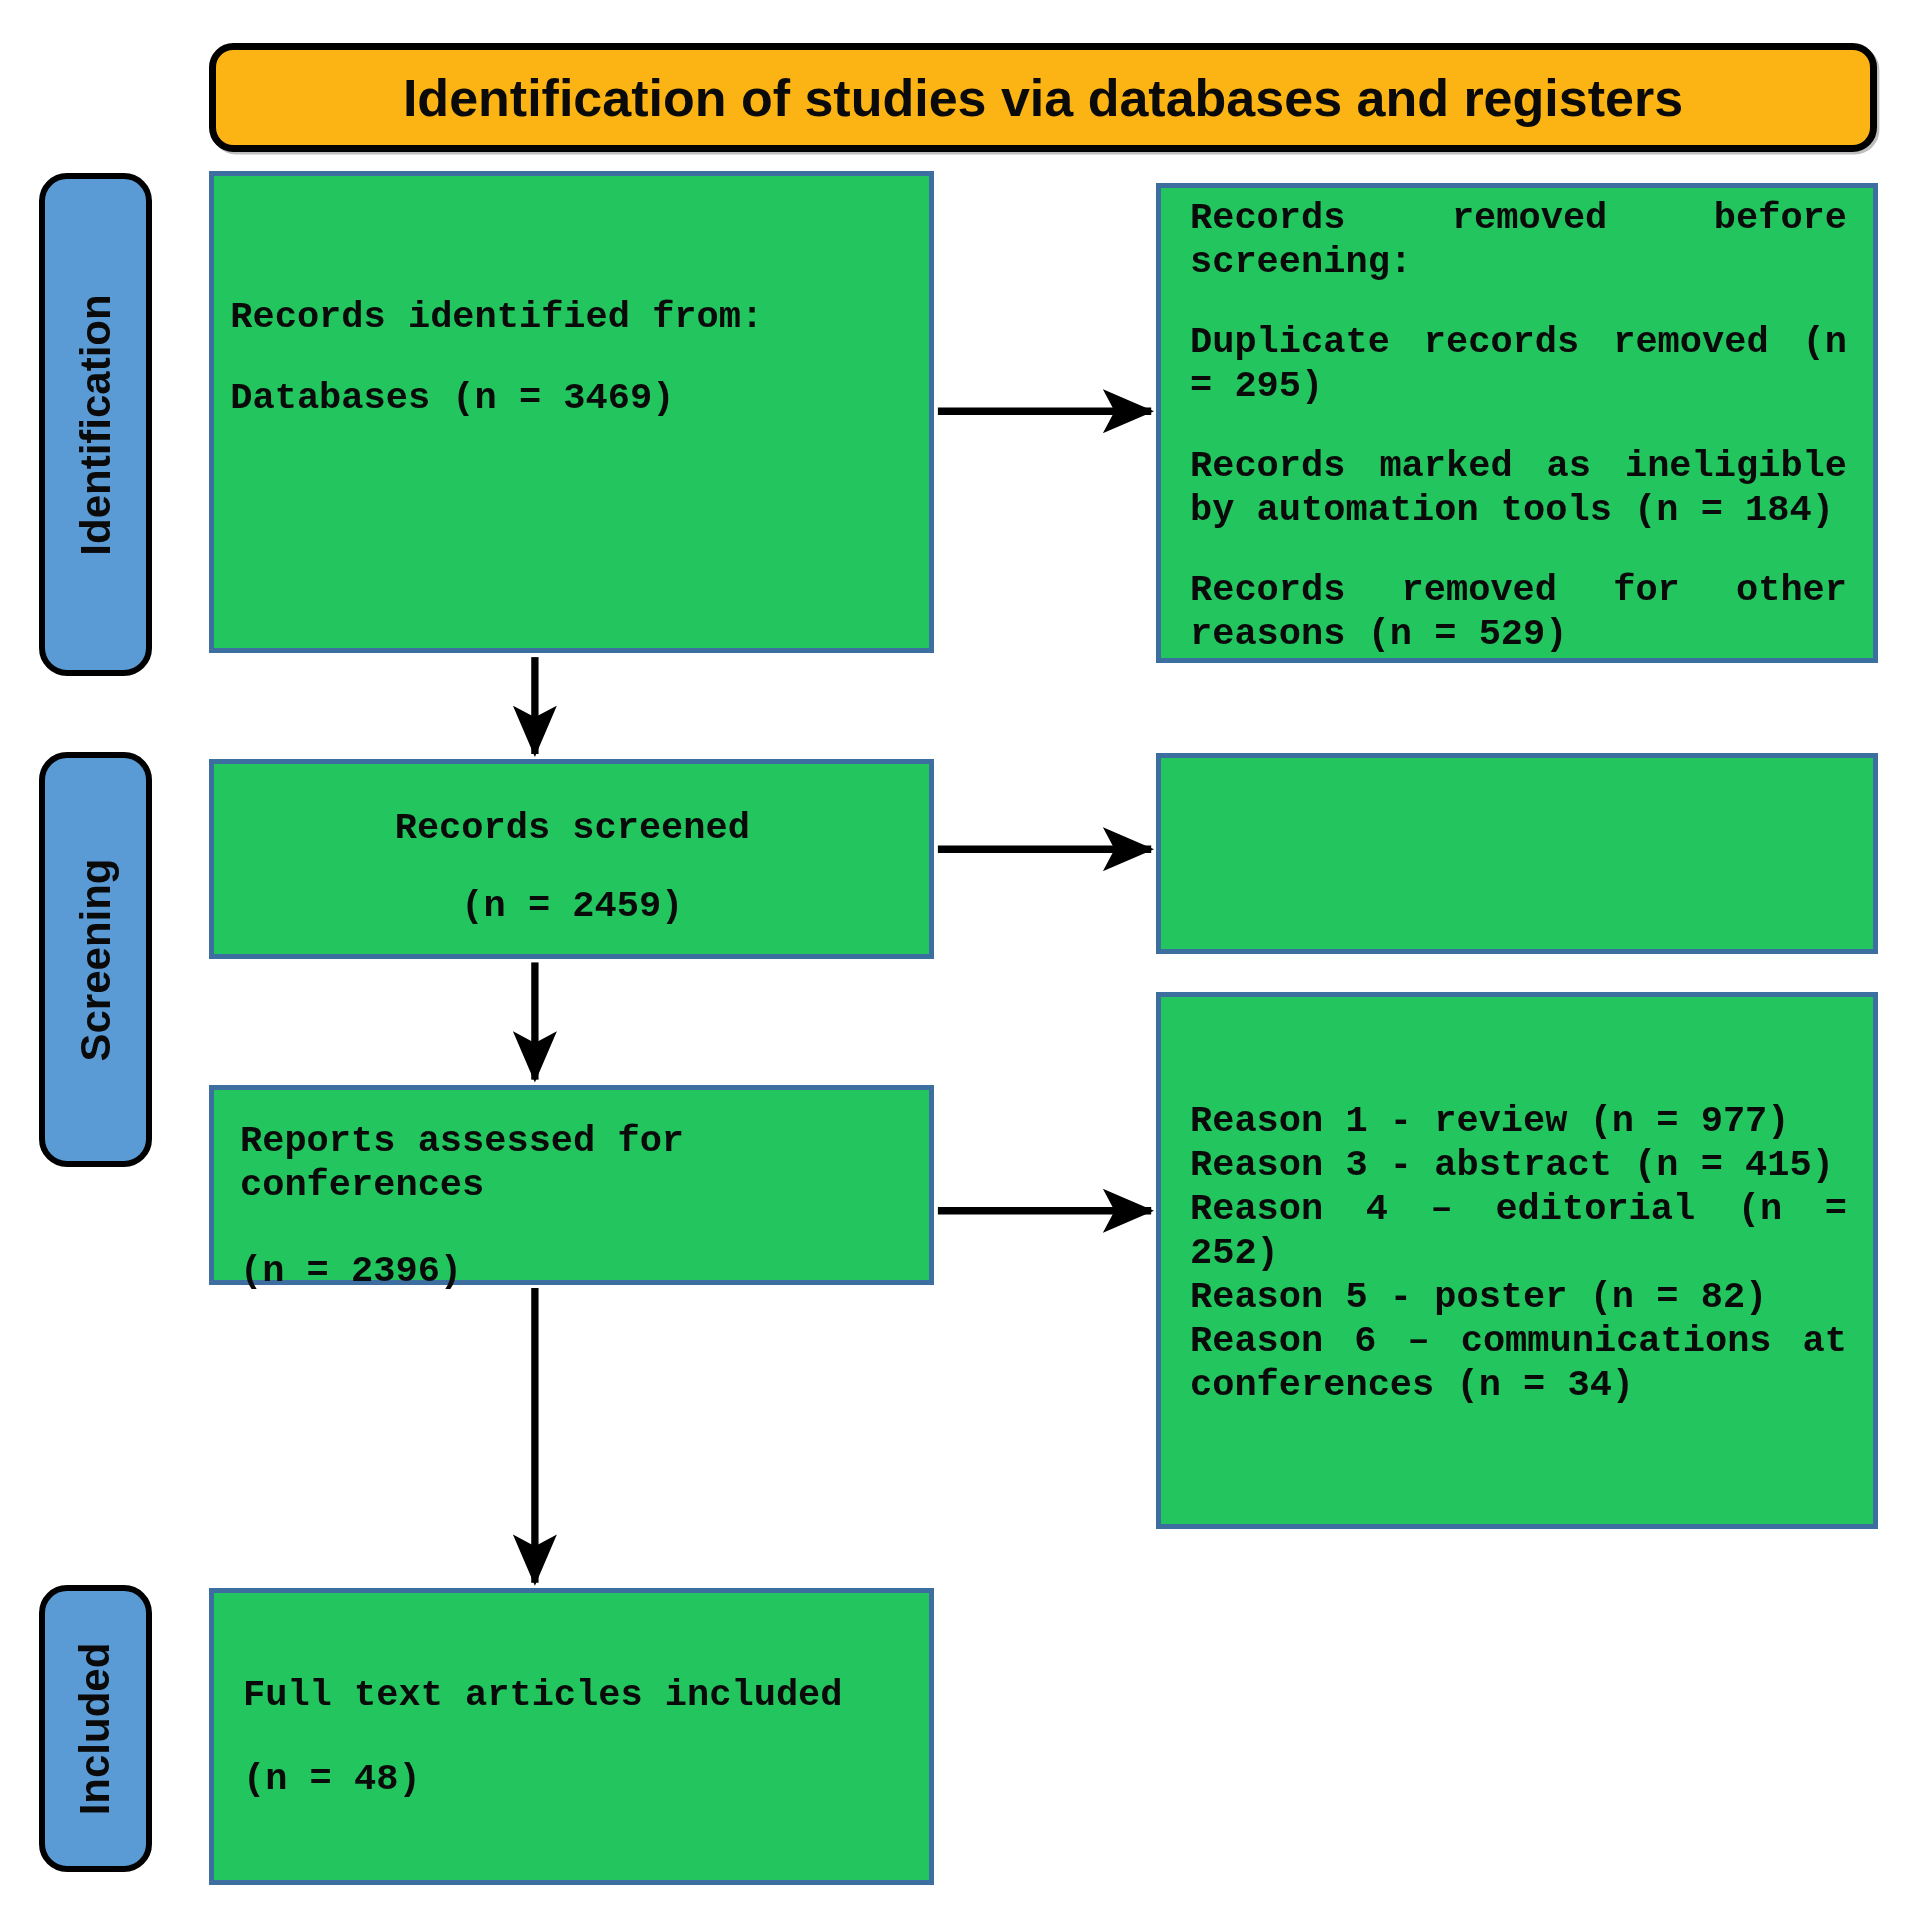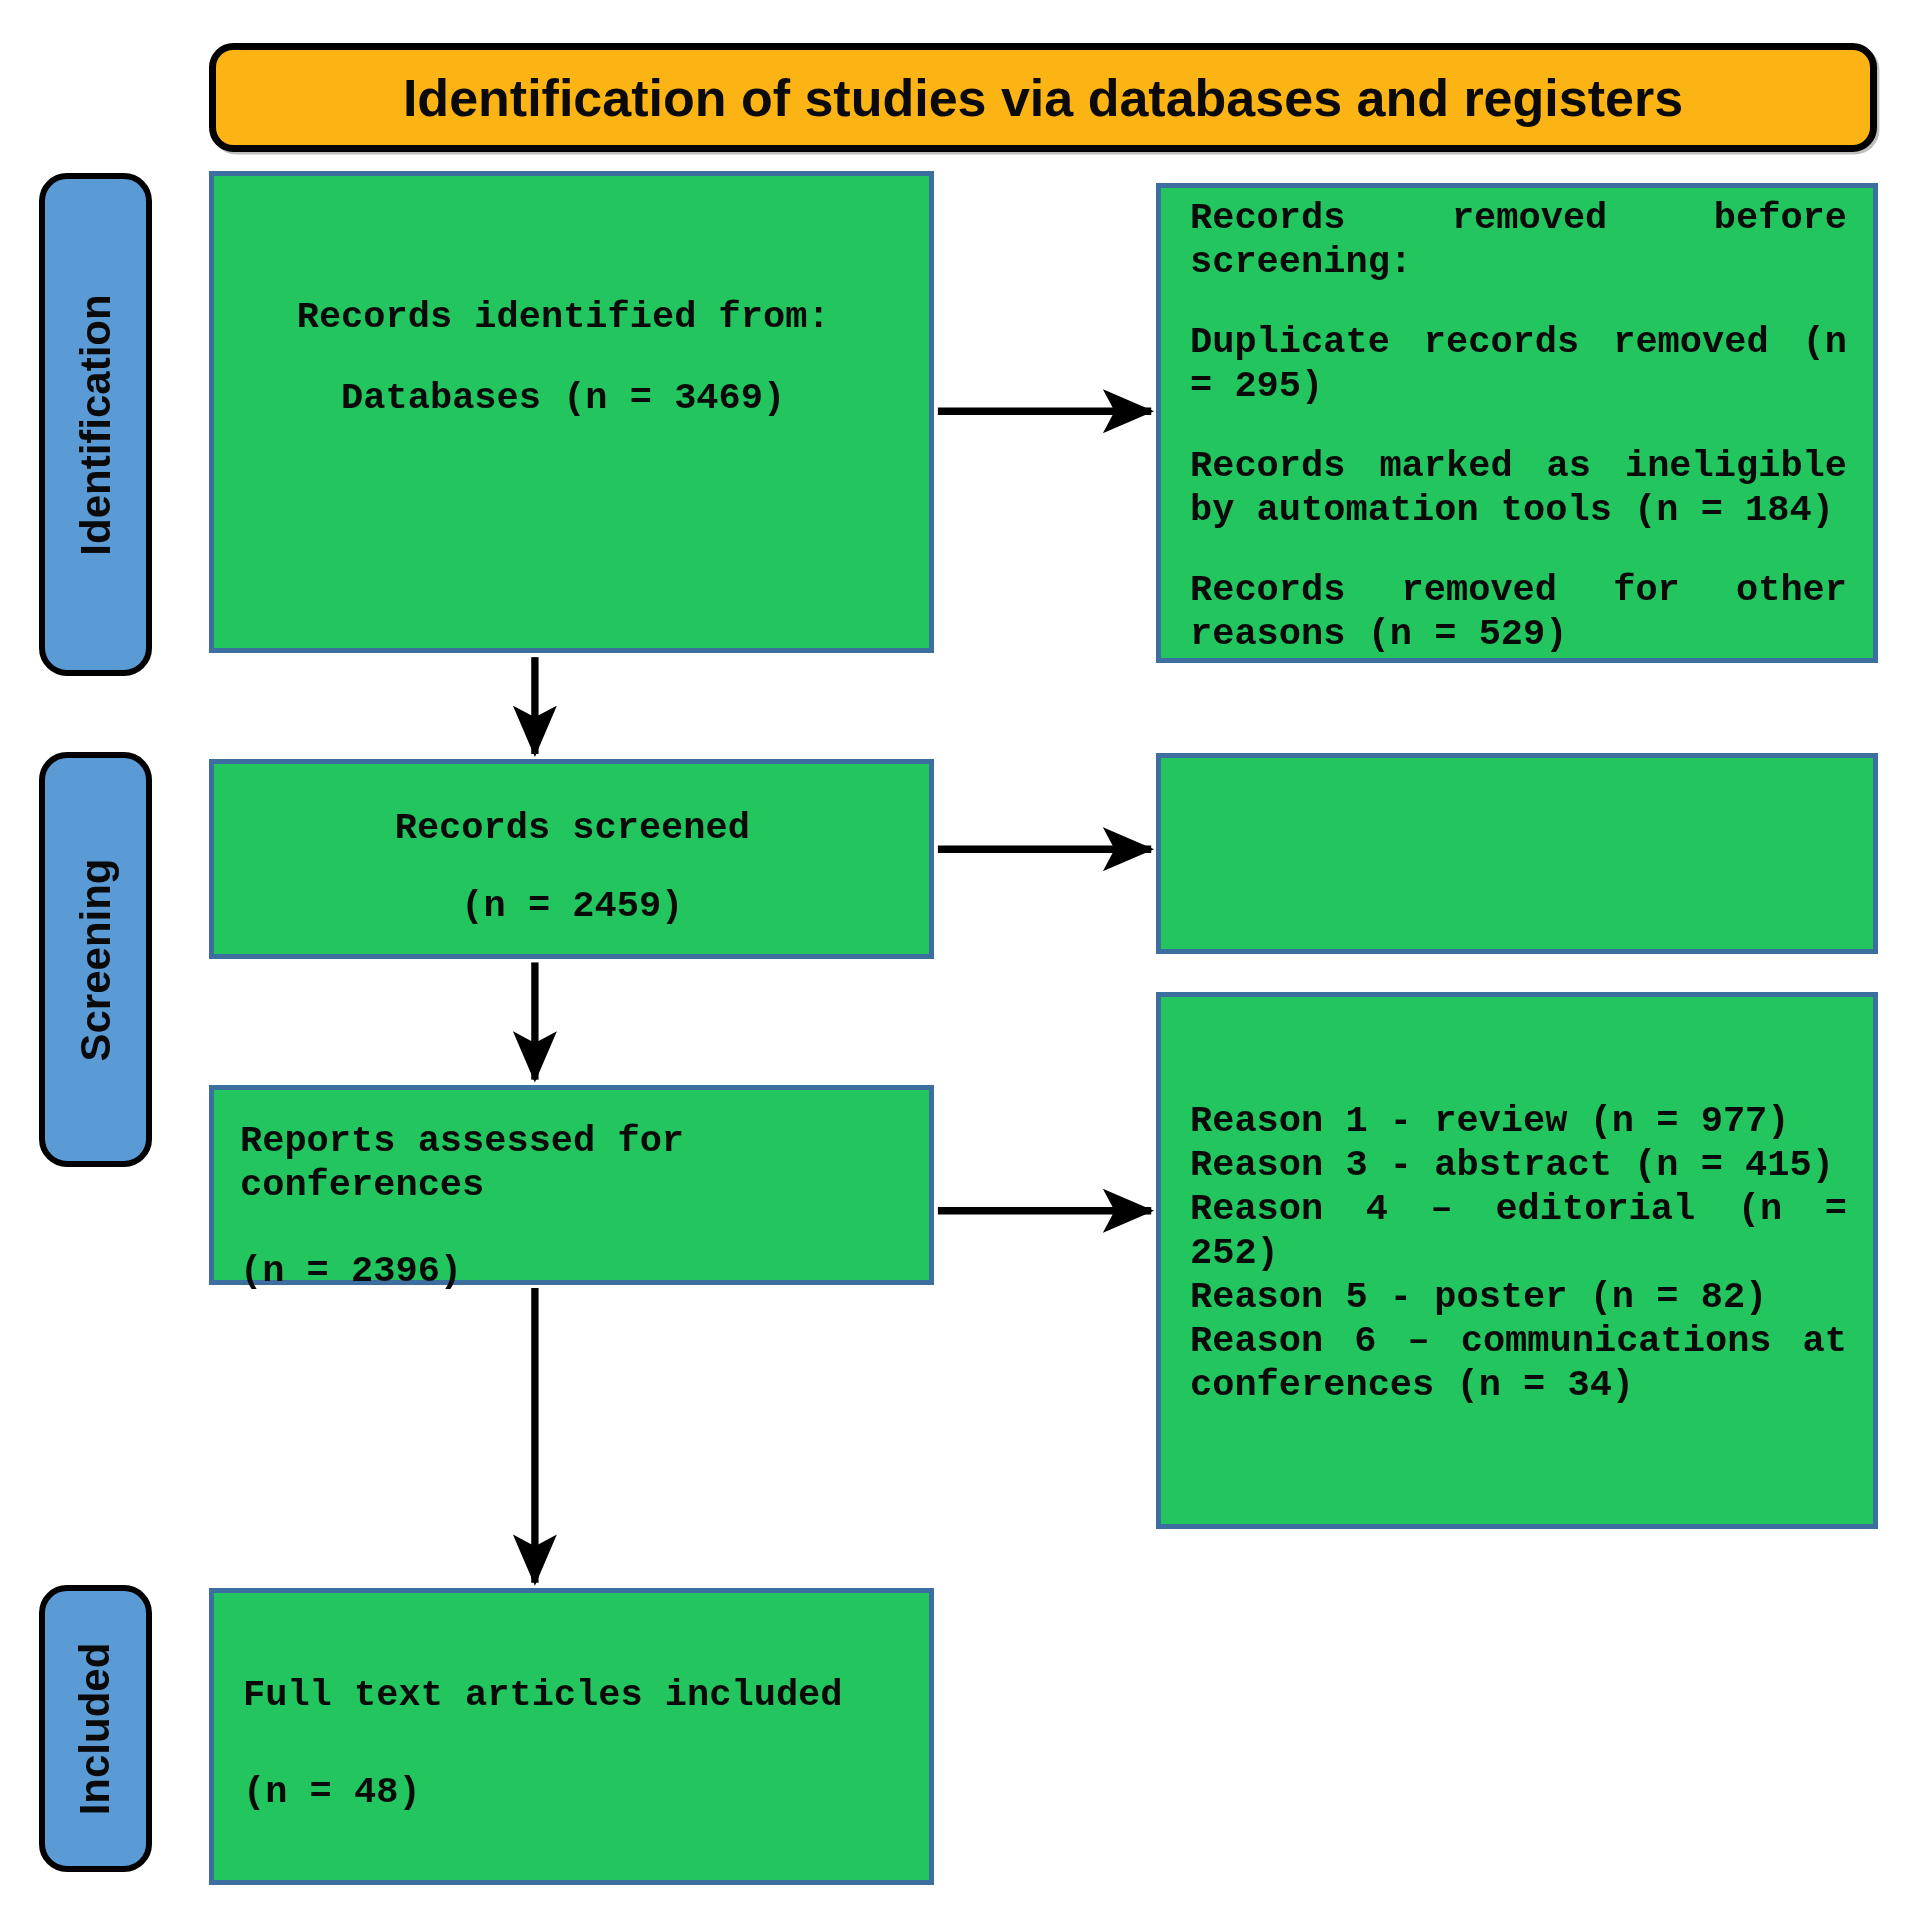--- a/index.html
+++ b/index.html
@@ -29,33 +29,33 @@
   #band-screening{top:752px;height:415px;}
   #band-included{top:1585px;height:287px;}
   .band-label{transform:rotate(-90deg);white-space:nowrap;font-size:42px;color:#0a0a0a;}
   
   .box{
     position:absolute;background:#22c55e;
     border:5.7px solid var(--box_border,#3C6E9F);
     box-sizing:border-box;font-size:37px;line-height:44px;font-family:Liberation Mono, monospace;
   }
   .box p{margin:0;}
-  #box-identified{left:209px;top:171px;width:725px;height:482px;text-align:center;padding:119px 33px 0 16.3px;}
+  #box-identified{left:209px;top:171px;width:725px;height:482px;padding:119px 33px 0 16.3px;}
   #box-identified p + p{margin-top:37px;}
   #box-removed{left:1156px;top:183px;width:722px;height:480px;text-align:justify;padding:8.1px 26px 0 29px;}
   #box-removed p + p{margin-top:36px;}
   #box-screened{left:209px;top:759px;width:725px;height:200px;padding:42px 24.4px 0 26px;text-align:center;}
   #box-screened p + p{margin-top:34px;}
   #box-empty{left:1156px;top:753px;width:722px;height:201px;}
   #box-assessed{left:209px;top:1085px;width:725px;height:200px;padding:29px 24.4px 0 26px;}
   #box-assessed p + p{margin-top:42px;}
   #box-excluded{left:1156px;top:992px;width:722px;height:537px;text-align:justify;padding:29px 26px 0 29px;}
   #box-excluded .reasons{margin-top:73px;}
   #box-included{left:209px;top:1588px;width:725px;height:297px;padding:80px 24.4px 0 29px;}
-  #box-included p + p{margin-top:53px;}
+  #box-included p + p{margin-top:40px;}
   
   .arrows{position:absolute;left:0;top:0;width:1923px;height:1911px;pointer-events:none;}
   .arrows line{stroke:var(--arrow,#000);stroke-width:9;}
 </style>
 </head>
 <body>
 
 <div class="canvas">
 
   <div class="banner">

